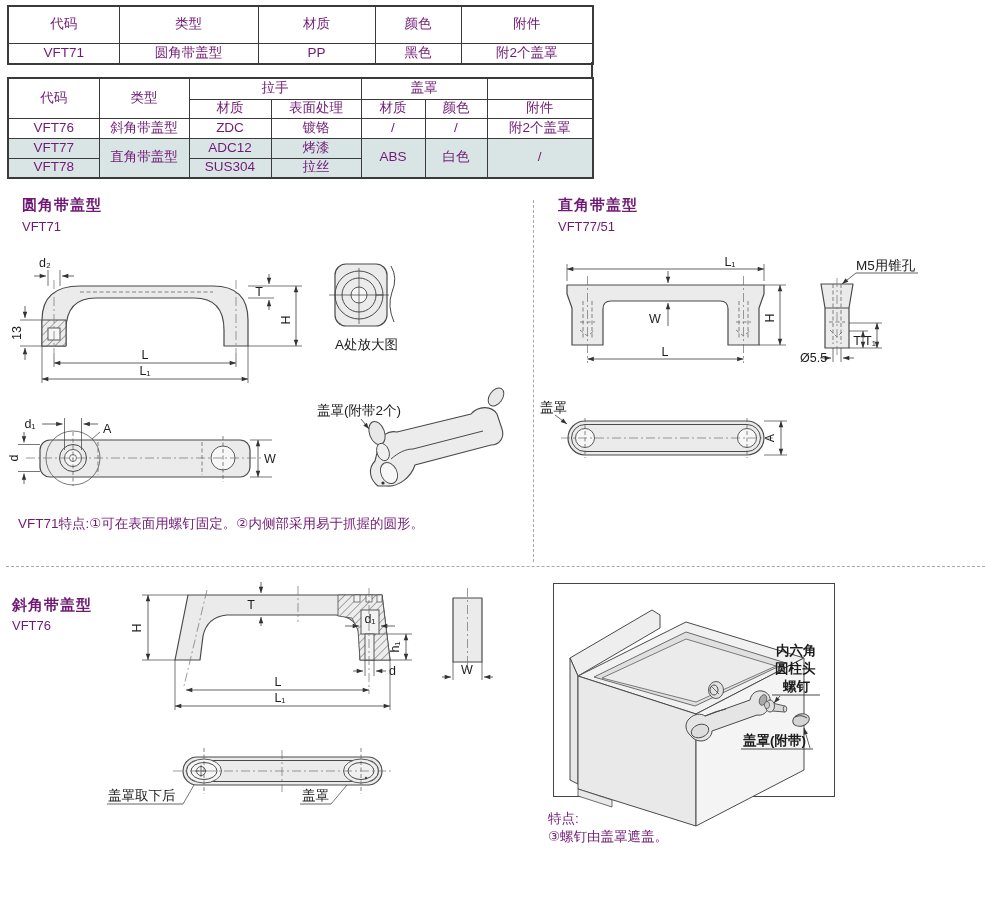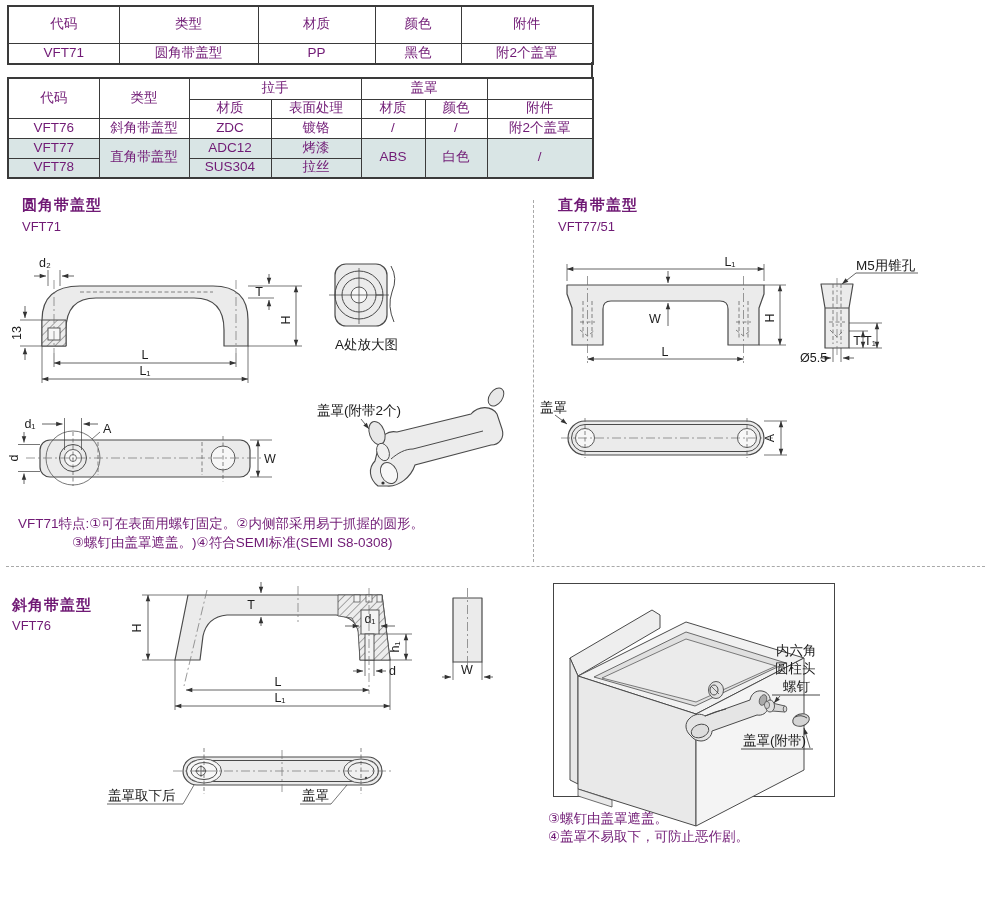--- a/index.html
+++ b/index.html
@@ -18,21 +18,21 @@
   
   .feat71{position:absolute;left:18px;top:514px;font-size:13.5px;line-height:19px;}
   .feat71 .l2{padding-left:54px;}
   .featbox{position:absolute;left:548px;top:810px;font-size:13.5px;line-height:17.5px;width:430px;}
   
   .vdash{position:absolute;left:533px;top:200px;height:362px;width:0;border-left:1px dashed #a9a9a9;}
   .hdash{position:absolute;left:6px;top:566px;width:979px;height:0;border-top:1px dashed #a9a9a9;}
   .tconn{position:absolute;left:591px;top:62px;width:0;height:16px;border-left:2px solid #3a3a3a;}
   
   .ibox{position:absolute;left:553px;top:583px;width:282px;height:214px;border:1.5px solid #444;
-        box-sizing:border-box;background:#fff;}
+        box-sizing:border-box;background:#fff;font-weight:bold;}
   
   svg{position:absolute;overflow:visible;}
   .fill{fill:#ebebeb;stroke:#4a4a4a;stroke-width:1.2;stroke-linejoin:round;}
   .wfill{fill:#f7f7f7;stroke:#4a4a4a;stroke-width:.9;}
   .ln{fill:none;stroke:#4a4a4a;stroke-width:1;}
   .dim{fill:none;stroke:#3c3c3c;stroke-width:.8;}
   .thin{fill:none;stroke:#3c3c3c;stroke-width:.7;}
   .cl{fill:none;stroke:#707070;stroke-width:.7;stroke-dasharray:9 3 2 3;}
   .dsh{fill:none;stroke:#5e5e5e;stroke-width:.75;stroke-dasharray:4 2.5;}
   svg text{font-family:"Liberation Sans","DejaVu Sans",sans-serif;font-size:12.5px;fill:#1c1c1c;}
@@ -247,21 +247,20 @@
       <ellipse cx="86" cy="90" rx="8" ry="11" transform="rotate(-25 86 90)" class="wfill"></ellipse>
       <circle cx="80" cy="100" r="1.6" fill="#333"></circle>
       <ellipse cx="193" cy="14" rx="6.5" ry="10" transform="rotate(35 193 14)" fill="#e8e8e8" stroke="#4a4a4a" stroke-width="1"></ellipse>
       <ellipse cx="74" cy="50" rx="7.5" ry="12" transform="rotate(-20 74 50)" fill="#e8e8e8" stroke="#4a4a4a" stroke-width="1"></ellipse>
       <ellipse cx="80" cy="69" rx="6" ry="9" transform="rotate(-20 80 69)" fill="#f0f0f0" stroke="#4a4a4a" stroke-width=".9"></ellipse>
     </g>
   </svg>
 
   <div class="feat71">
     <div class="l1">VFT71特点:①可在表面用螺钉固定。②内侧部采用易于抓握的圆形。</div>
-    <div class="l2">③螺钉由盖罩遮盖。)④符合SEMI标准(SEMI S8-0308)</div>
   </div>
 
   <svg style="left:558px;top:256px" width="310" height="112">
     <g>
       <path class="fill" d="M9,29 L206,29 L206,38 L201,52 L201,89 L170,89 L170,53 Q170,45 162,45 L53,45 Q45,45 45,53 L45,89 L14,89 L14,52 L9,38 Z"></path>
       <line class="dsh" x1="25" y1="45" x2="25" y2="84"></line>
         <line class="dsh" x1="34" y1="45" x2="34" y2="84"></line>
       <line class="dsh" x1="22" y1="66" x2="37" y2="66"></line>
       <path class="dsh" d="M22,74 L29.5,80 L37,74"></path>
       <line class="cl" x1="29.5" y1="20" x2="29.5" y2="107"></line>
@@ -458,17 +457,17 @@
         <line x1="218" y1="111" x2="266" y2="111" stroke="#333" stroke-width=".9"></line>
         <line class="dim" x1="226" y1="112" x2="220" y2="119" marker-end="url(#mA)"></line>
         <text x="189" y="161" class="lab">盖罩(附带)</text>
         <line x1="187" y1="165" x2="259" y2="165" stroke="#333" stroke-width=".9"></line>
         <line class="dim" x1="256" y1="164" x2="250" y2="144" marker-end="url(#mA)"></line>
       </g>
     </svg>
   </div>
 
   <div class="featbox">
+    <div>特点:</div>
     <div>③螺钉由盖罩遮盖。</div>
-    <div>④盖罩不易取下，可防止恶作剧。</div>
   </div>
 
 </div>
 
 </body></html>

